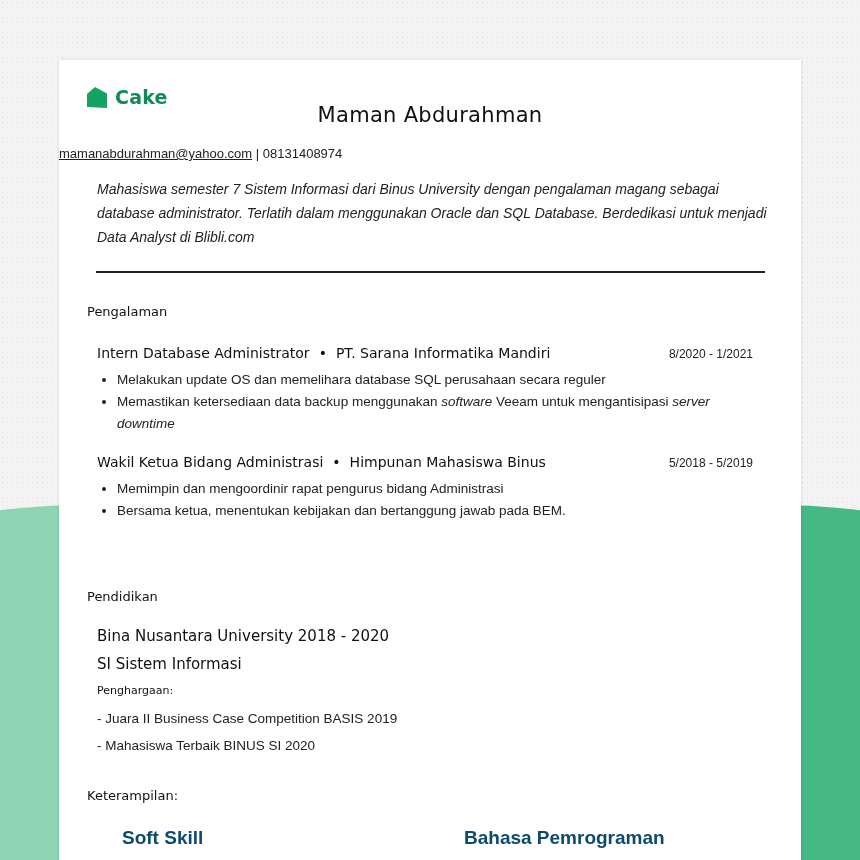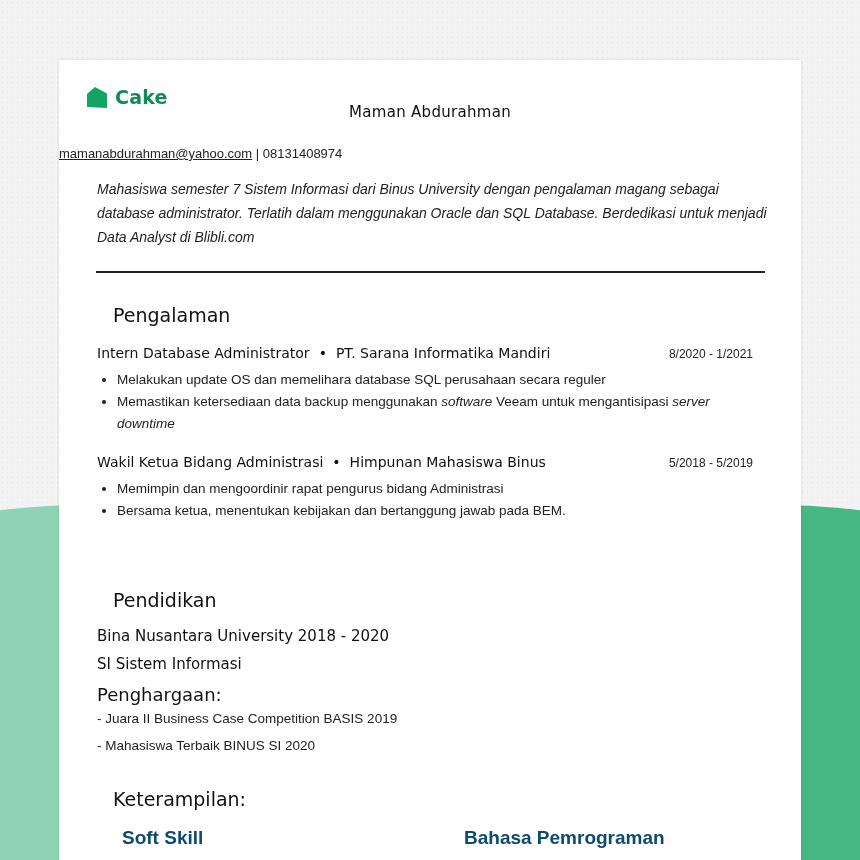--- a/index.html
+++ b/index.html
@@ -67,21 +67,21 @@
       color: #0f8c55;
       letter-spacing: 0.2px;
     }
     .name {
       position: absolute;
       left: 0;
       right: 0;
       top: 43px;
       text-align: center;
       font-family: "DejaVu Sans", sans-serif;
-      font-size: 15px;
+      font-size: 21px;
       color: #111;
       letter-spacing: 0.3px;
     }
     .contact {
       position: absolute;
       left: 0;
       right: 0;
       top: 86px;
       text-align: left;
       font-size: 13px;
@@ -104,23 +104,23 @@
     .divider {
       position: absolute;
       left: 37px;
       width: 669px;
       top: 211px;
       height: 1.5px;
       background: #222;
     }
     .section-title {
       position: absolute;
-      left: 54px;
-      font-family: "DejaVu Sans", sans-serif;
-      font-size: 19px;
+      left: 28px;
+      font-family: "DejaVu Sans", sans-serif;
+      font-size: 13px;
       color: #111;
     }
     .job {
       position: absolute;
       left: 38px;
       width: 656px;
     }
     .job-head {
       display: flex;
       justify-content: space-between;
@@ -162,21 +162,21 @@
     }
     .edu-degree {
       font-family: "DejaVu Sans", sans-serif;
       font-size: 15px;
       color: #111;
       position: absolute;
       top: 28px;
     }
     .edu-awards-label {
       font-family: "DejaVu Sans", sans-serif;
-      font-size: 18px;
+      font-size: 11px;
       color: #111;
       position: absolute;
       top: 57px;
     }
     .edu-award {
       font-size: 13.5px;
       color: #222;
       position: absolute;
       white-space: nowrap;
     }

